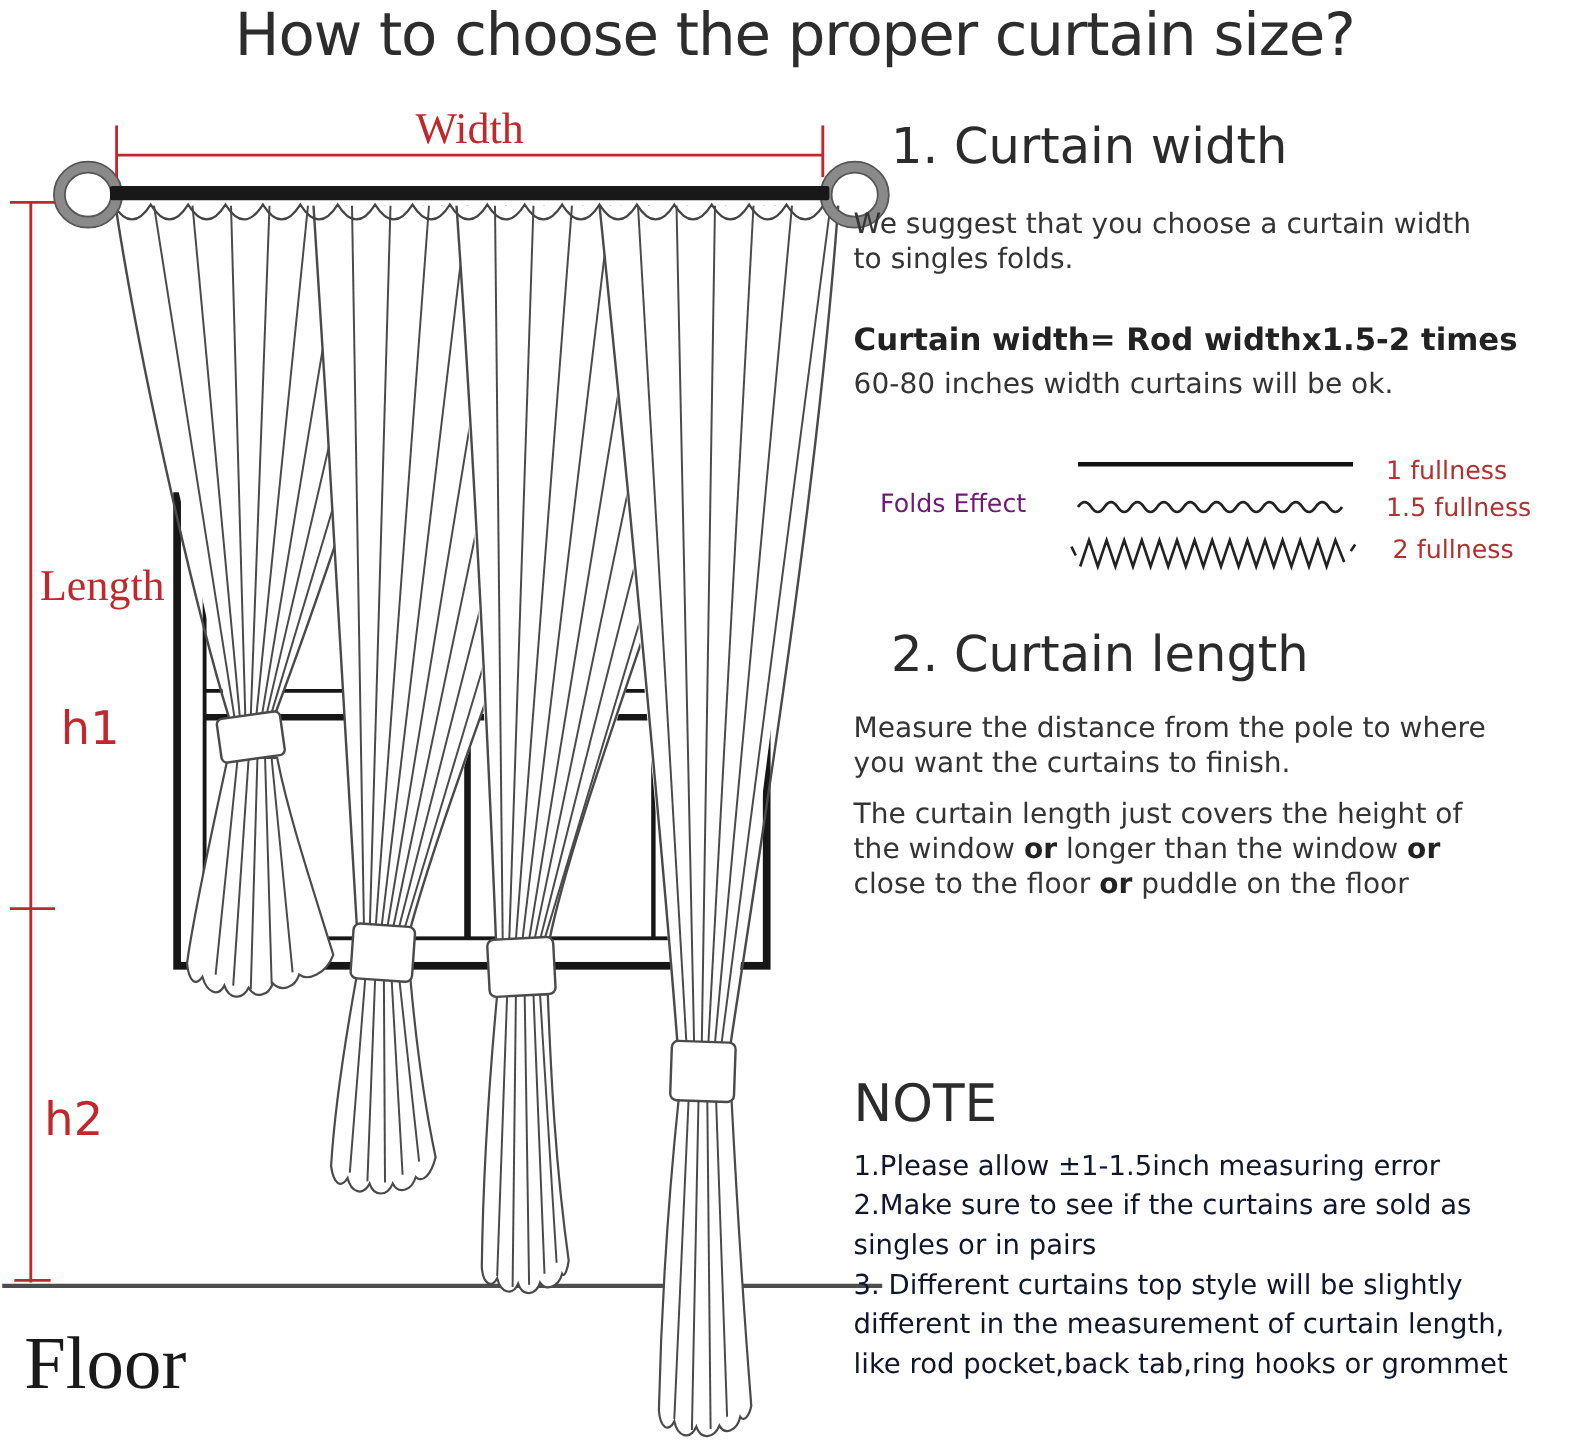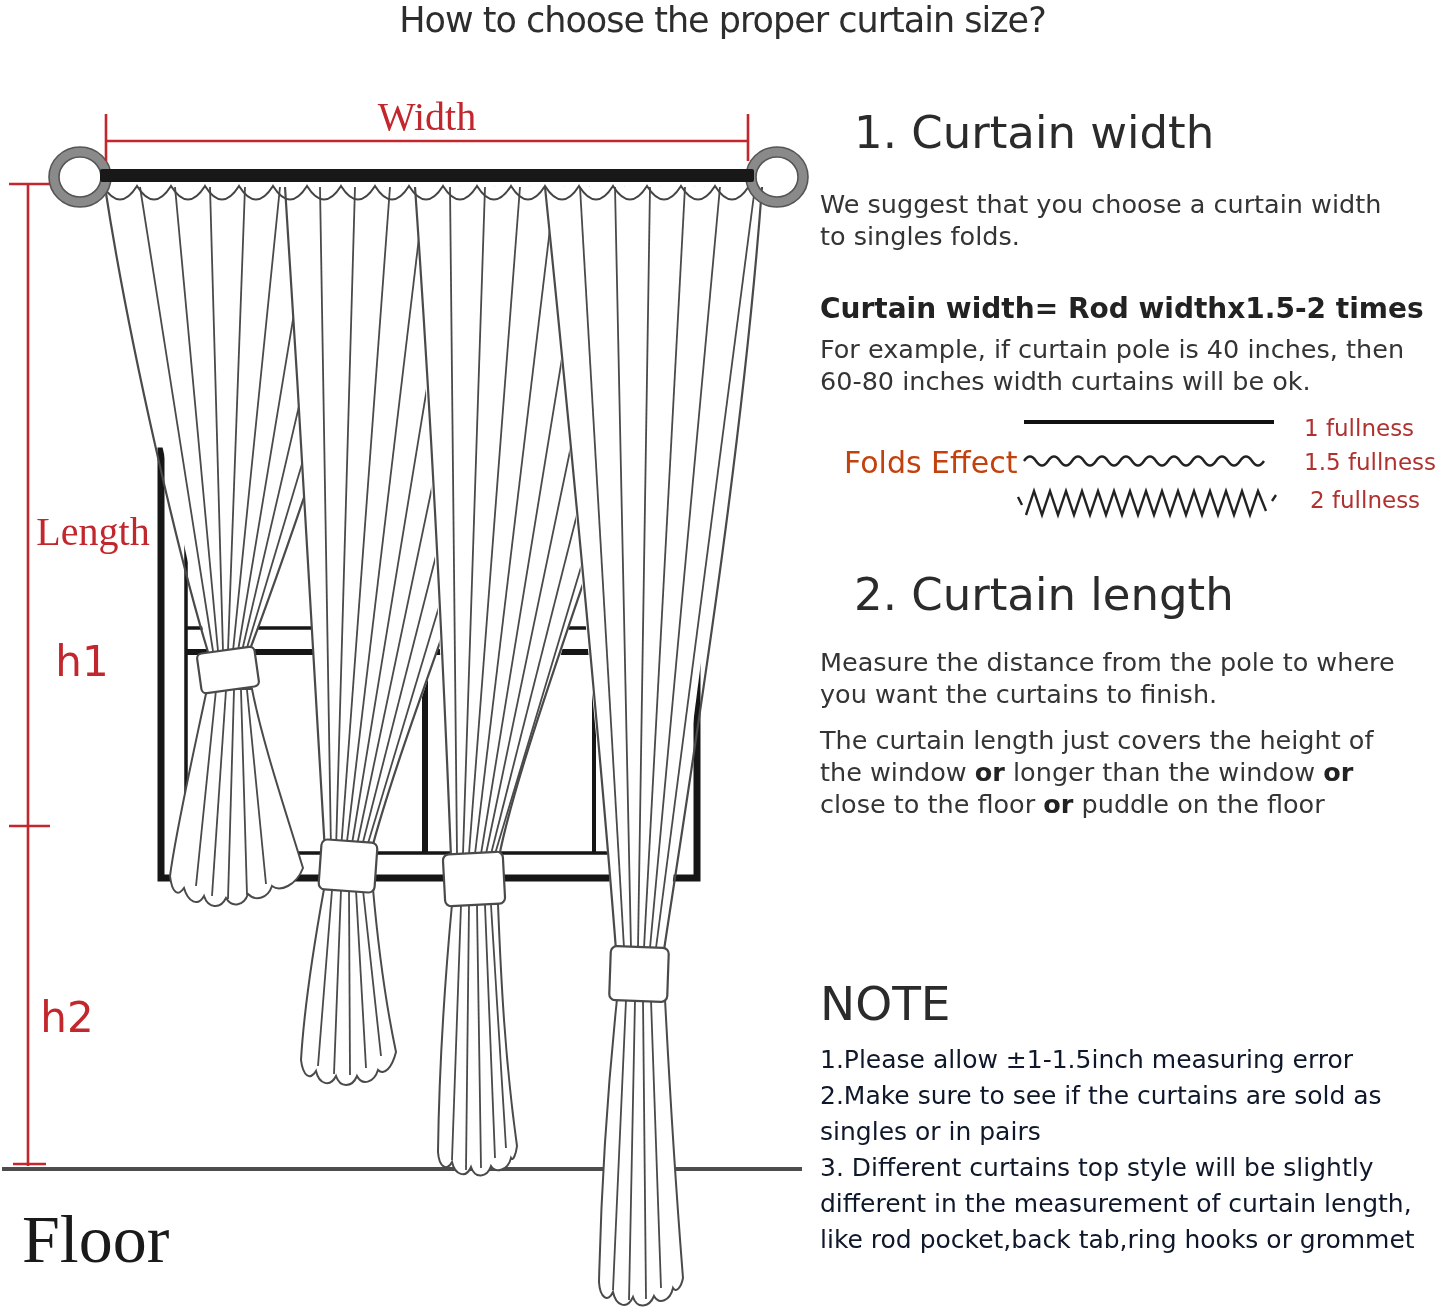--- a/index.html
+++ b/index.html
@@ -1,29 +1,29 @@
 <!DOCTYPE html>
 <html><head>
 <meta charset="utf-8">
 <style>
   html,body{margin:0;padding:0;background:#ffffff;}
   body{width:1445px;height:1314px;position:relative;overflow:hidden;
        font-family:"DejaVu Sans","Liberation Sans",sans-serif;color:#343434;}
   .title{position:absolute;left:0;top:0;width:1445px;text-align:center;
-         font-size:35px;letter-spacing:-1px;color:#2d2d2d;}
+         font-size:54px;letter-spacing:-1px;color:#2d2d2d;}
   .diagram-svg{position:absolute;left:0;top:0;}
-  .right-col{position:absolute;left:818px;top:0;width:627px;height:947px;}
+  .right-col{position:absolute;left:774px;top:0;width:627px;height:947px;}
   .right-col .abs{position:absolute;}
   .sec-heading{font-size:45px;color:#2b2b2b;white-space:nowrap;}
   .para{font-size:25.5px;line-height:32px;color:#343434;}
   .para .line{white-space:nowrap;}
   .formula{font-size:28px;font-weight:bold;color:#222;white-space:nowrap;}
   .note-para{font-size:25px;line-height:36px;color:#0f172a;}
   .note-para .line{white-space:nowrap;}
-  .folds-label{font-size:30px;color:#c2410c;white-space:nowrap;}
+  .folds-label{font-size:23px;color:#701a75;white-space:nowrap;}
   .fold-row{position:absolute;display:flex;gap:26px;}
   .fold-caption{font-size:23px;color:#b0312f;white-space:nowrap;}
   b{font-weight:bold;color:#222;}
   svg text{font-family:"Liberation Serif","DejaVu Serif",serif;}
   svg text.sans{font-family:"DejaVu Sans","Liberation Sans",sans-serif;}
 </style>
 </head>
 <body>
 
 <div class="title">How to choose the proper curtain size?</div>
@@ -178,21 +178,20 @@
   <div class="abs sec-heading" style="left:36px;top:106px;">1. Curtain width</div>
 
   <div class="abs para" style="left:2px;top:188px;">
     <div class="line">We suggest that you choose a curtain width</div>
     <div class="line">to singles folds.</div>
   </div>
 
   <div class="abs formula" style="left:2px;top:292px;">Curtain width= Rod widthx1.5-2 times</div>
 
   <div class="abs para" style="left:2px;top:333px;">
-    <div class="line">For example, if curtain pole is 40 inches, then</div>
     <div class="line">60-80 inches width curtains will be ok.</div>
   </div>
 
   <div class="abs" style="left:0;top:405px;width:627px;height:150px;">
     <div class="abs folds-label" style="left:26px;top:40px;">Folds Effect</div>
 
     <div class="fold-row" style="left:204px;top:10px;">
       <svg width="256" height="14">
         <line x1="2" y1="7" x2="252" y2="7" stroke="#111111" stroke-width="4"></line>
       </svg>

